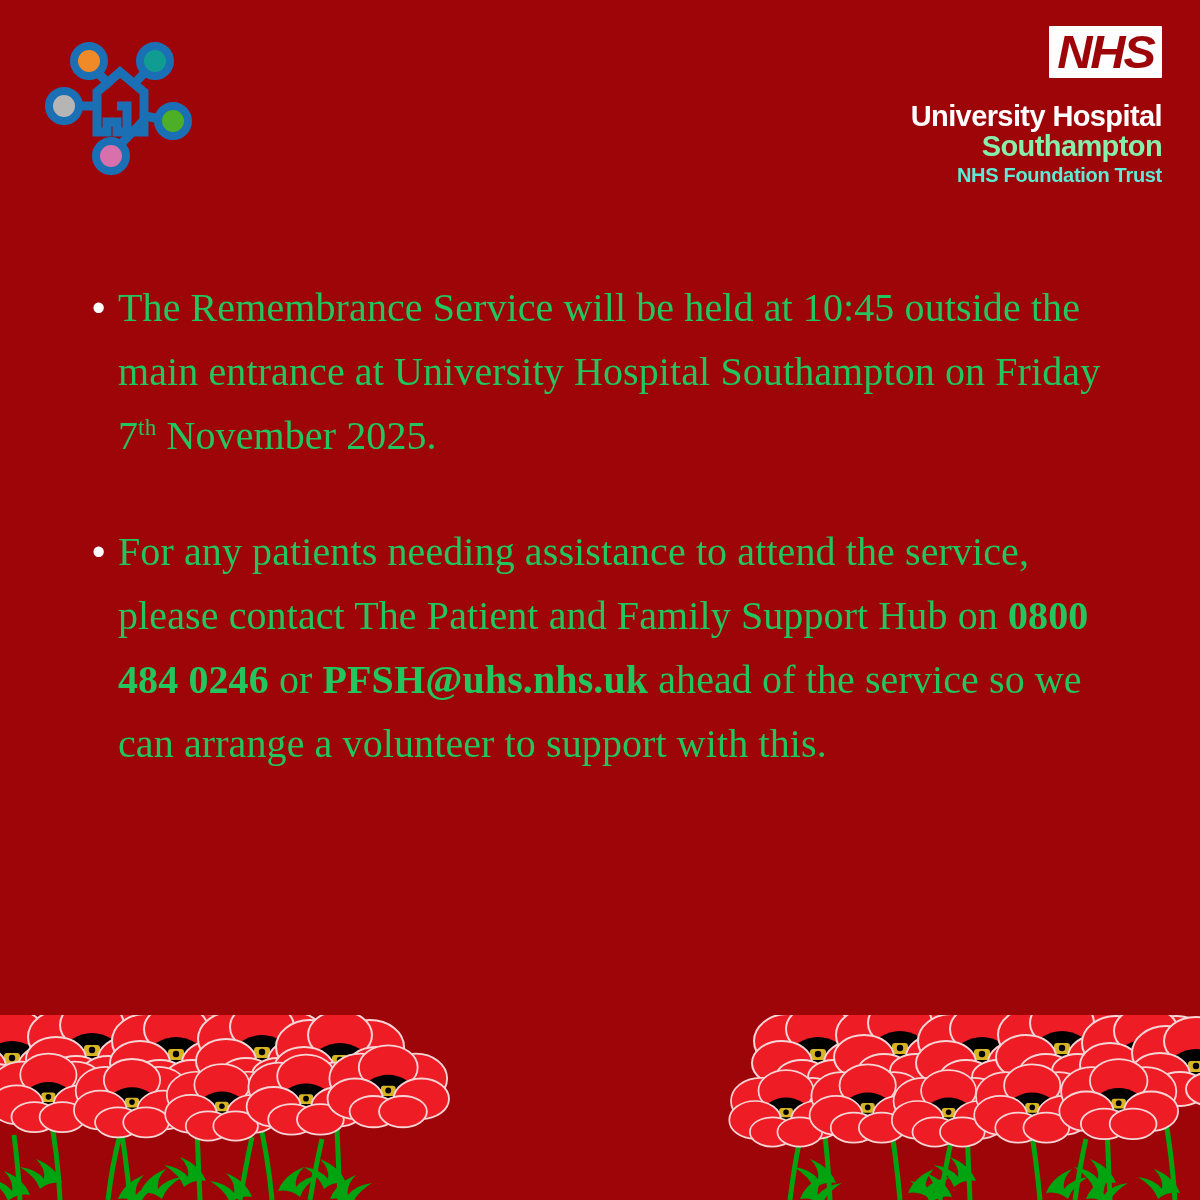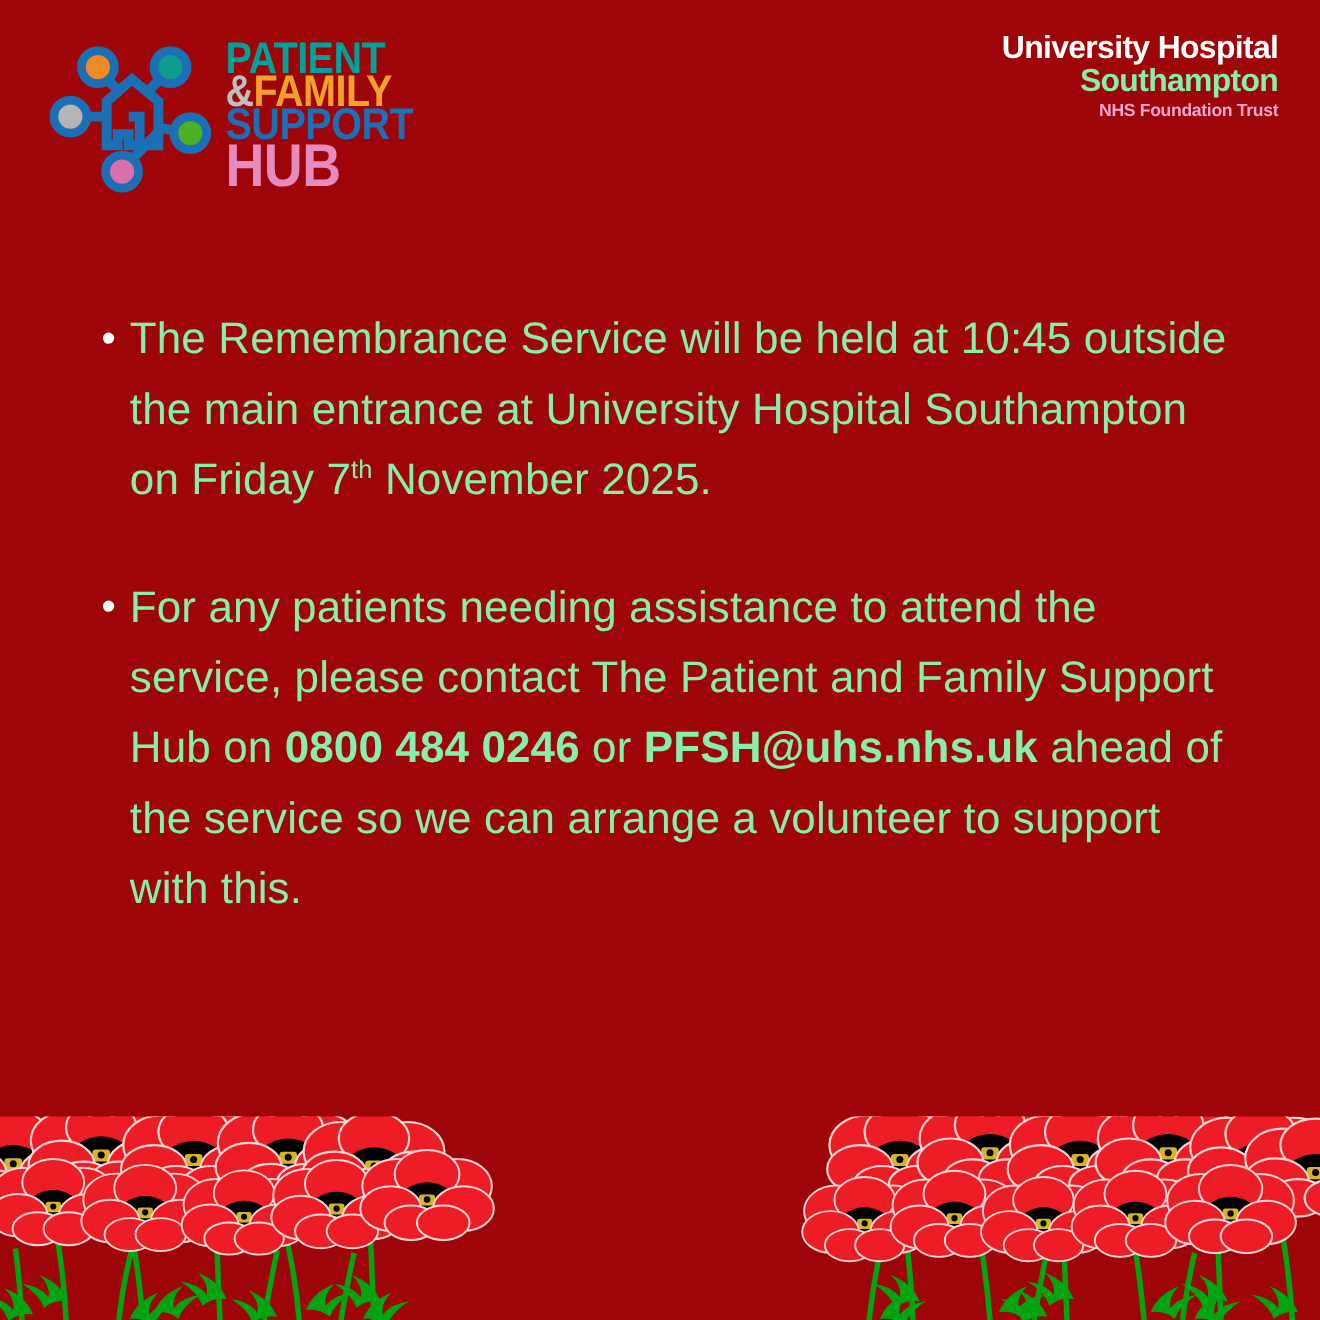--- a/index.html
+++ b/index.html
@@ -23,29 +23,29 @@
   .w-family .amp{color:#BFBFBF;}
   .w-support{font-size:36px;color:#1A6FB5;}
   .w-hub{font-size:49px;color:#E58BBE;margin-top:3px;}
 
   
   .nhs-logo{position:absolute;right:38px;top:26px;text-align:right;}
   .nhs-box{display:inline-block;background:#ffffff;padding:2px 10px 3px 10px;border-radius:1px;}
   .nhs-box .nhs-text{color:#9E0508;font-weight:bold;font-style:italic;font-size:47px;
      line-height:1;letter-spacing:-2px;font-family:"Liberation Sans", sans-serif;display:block;
      transform:scaleX(1.04);}
-  .nhs-line1{color:#fff;font-weight:bold;font-size:29px;line-height:1.02;margin-top:4px;letter-spacing:-0.6px;}
+  .nhs-line1{color:#fff;font-weight:bold;font-size:29px;line-height:1.02;margin-top:24px;letter-spacing:-0.6px;}
   .nhs-line2{color:#86efac;font-weight:bold;font-size:29px;line-height:1.02;letter-spacing:-0.6px;}
-  .nhs-line3{color:#f9a8d4;font-weight:bold;font-size:16px;line-height:1.2;margin-top:2px;letter-spacing:-0.3px;}
+  .nhs-line3{color:#5eead4;font-weight:bold;font-size:20px;line-height:1.2;margin-top:2px;letter-spacing:-0.3px;}
 
   
   .body-copy{position:absolute;left:92px;top:276px;width:1030px;color:#ffffff;}
   .bullet-item{display:flex;align-items:flex-start;margin-bottom:52px;}
   .bullet-dot{flex:0 0 auto;width:26px;font-size:38px;line-height:64px;color:#fff;}
-  .bullet-text{font-size:40px;line-height:64px;color:#86efac;font-family:Liberation Sans, sans-serif;
+  .bullet-text{font-size:40px;line-height:64px;color:#22c55e;font-family:Liberation Serif, serif;
      letter-spacing:0.1px;}
   .bullet-text b{font-weight:bold;}
   sup{font-size:0.58em;vertical-align:super;line-height:0;}
 
   
   .poppy-field{position:absolute;left:0;bottom:0;width:1200px;height:185px;}
   .poppy-field svg{display:block;width:1200px;height:185px;}
 </style>
 </head>
 <body>
@@ -66,29 +66,26 @@
         <path d="M72 78 L82 78 L82 100"></path>
       </g>
       <g>
         <circle cx="44" cy="33" r="15" fill="#F08A28" stroke="#1A6FB5" stroke-width="8"></circle>
         <circle cx="110" cy="33" r="15" fill="#119C92" stroke="#1A6FB5" stroke-width="8"></circle>
         <circle cx="19" cy="78" r="15" fill="#B5B5B5" stroke="#1A6FB5" stroke-width="8"></circle>
         <circle cx="128" cy="93" r="15" fill="#4CAF26" stroke="#1A6FB5" stroke-width="8"></circle>
         <circle cx="66" cy="128" r="15" fill="#D870AC" stroke="#1A6FB5" stroke-width="8"></circle>
       </g>
     </svg>
-    <div class="pfsh-word">
-      <span class="w-patient">PATIENT</span>
-      <span class="w-family"><i class="amp" style="font-style:normal">&amp;</i><i style="font-style:normal">FAMILY</i></span>
-      <span class="w-support">SUPPORT</span>
-      <span class="w-hub">HUB</span>
+  </div>
+
+  <div class="nhs-logo">
+    <div class="nhs-box">
+      <span class="nhs-text">NHS</span>
     </div>
-  </div>
-
-  <div class="nhs-logo">
     <div class="nhs-line1">University Hospital</div>
     <div class="nhs-line2">Southampton</div>
     <div class="nhs-line3">NHS Foundation Trust</div>
   </div>
 
   <div class="body-copy">
 
     <div class="bullet-item">
       <div class="bullet-dot">•</div>
       <div class="bullet-text"><span>The Remembrance Service will be held at 10:45 outside the main entrance at University Hospital Southampton on Friday 7</span><sup>th</sup><span> November 2025.</span></div>

